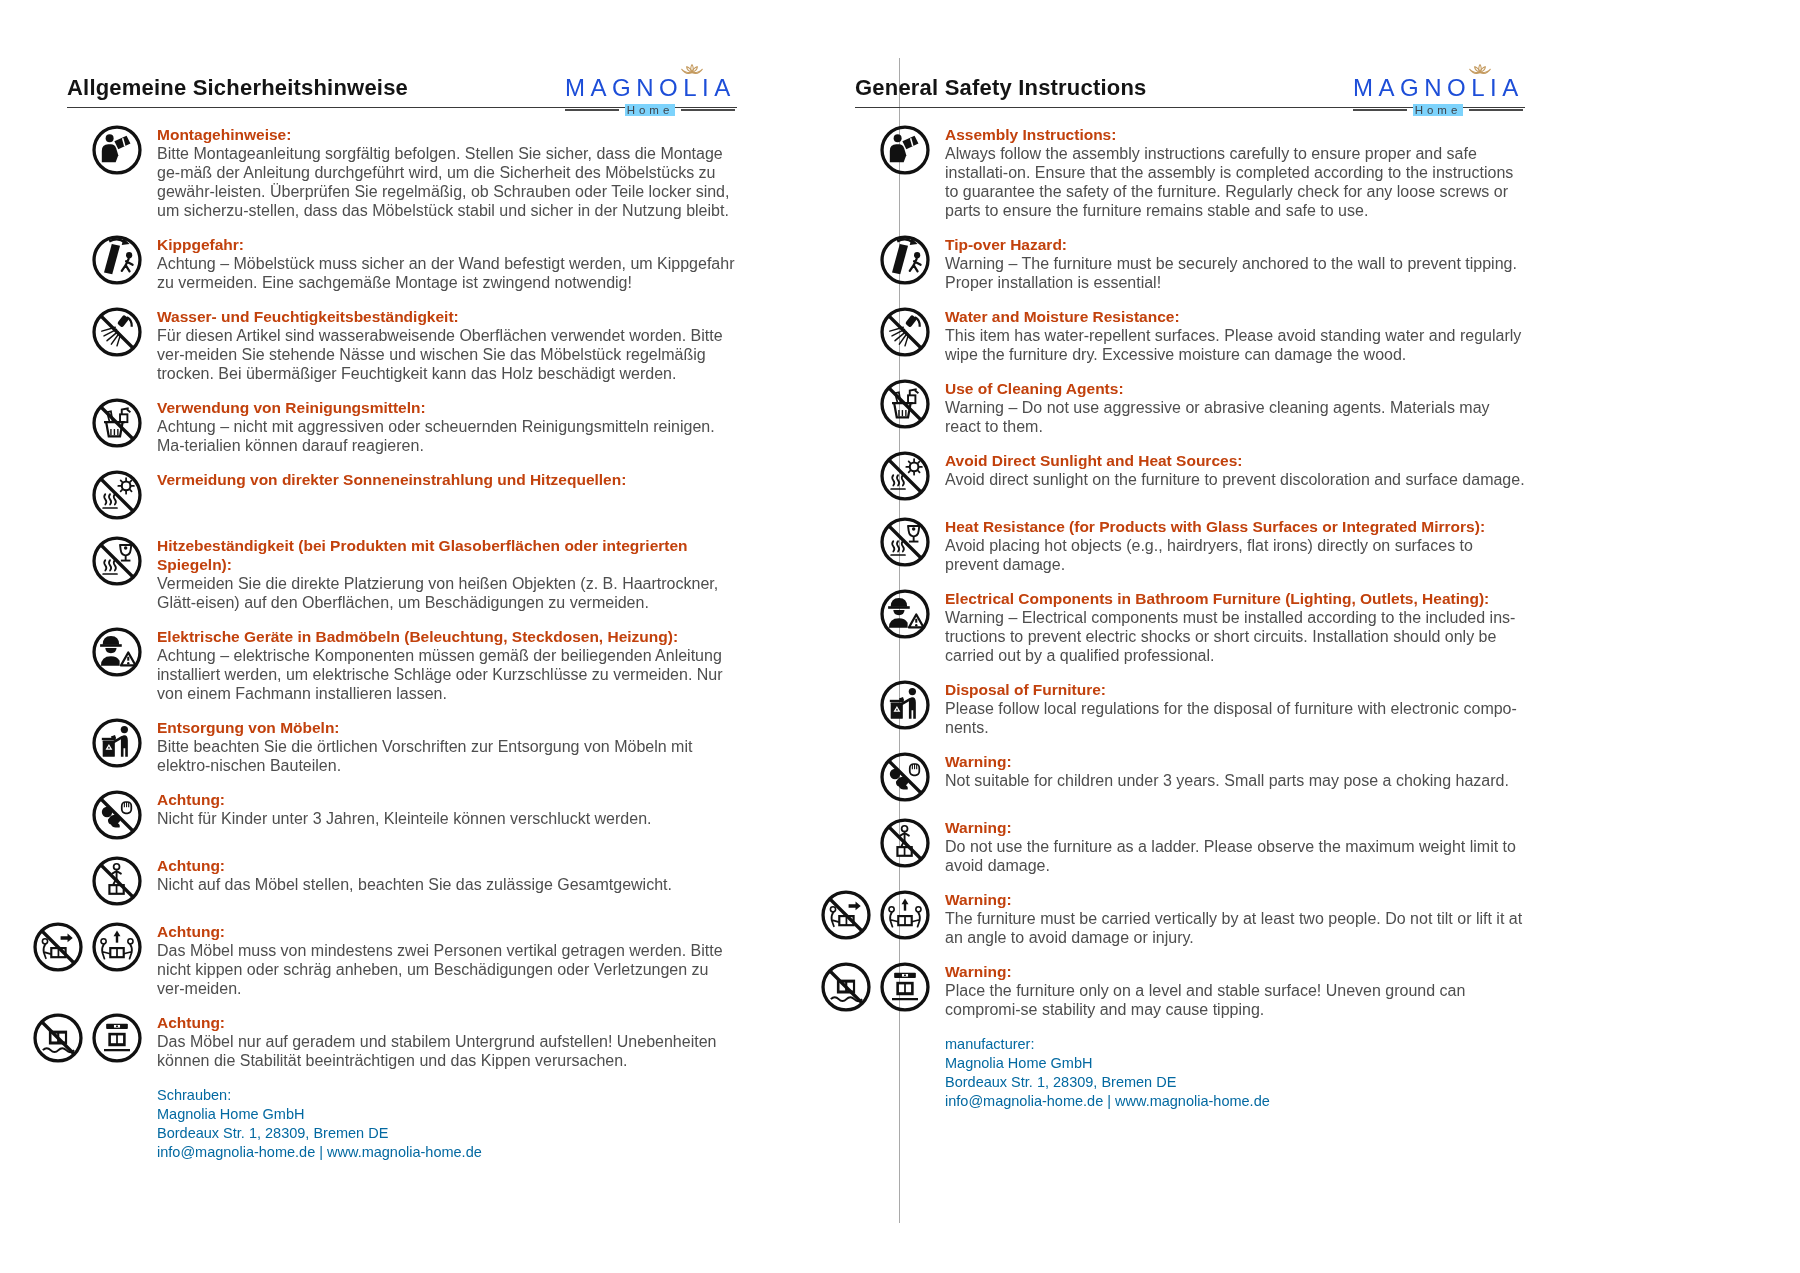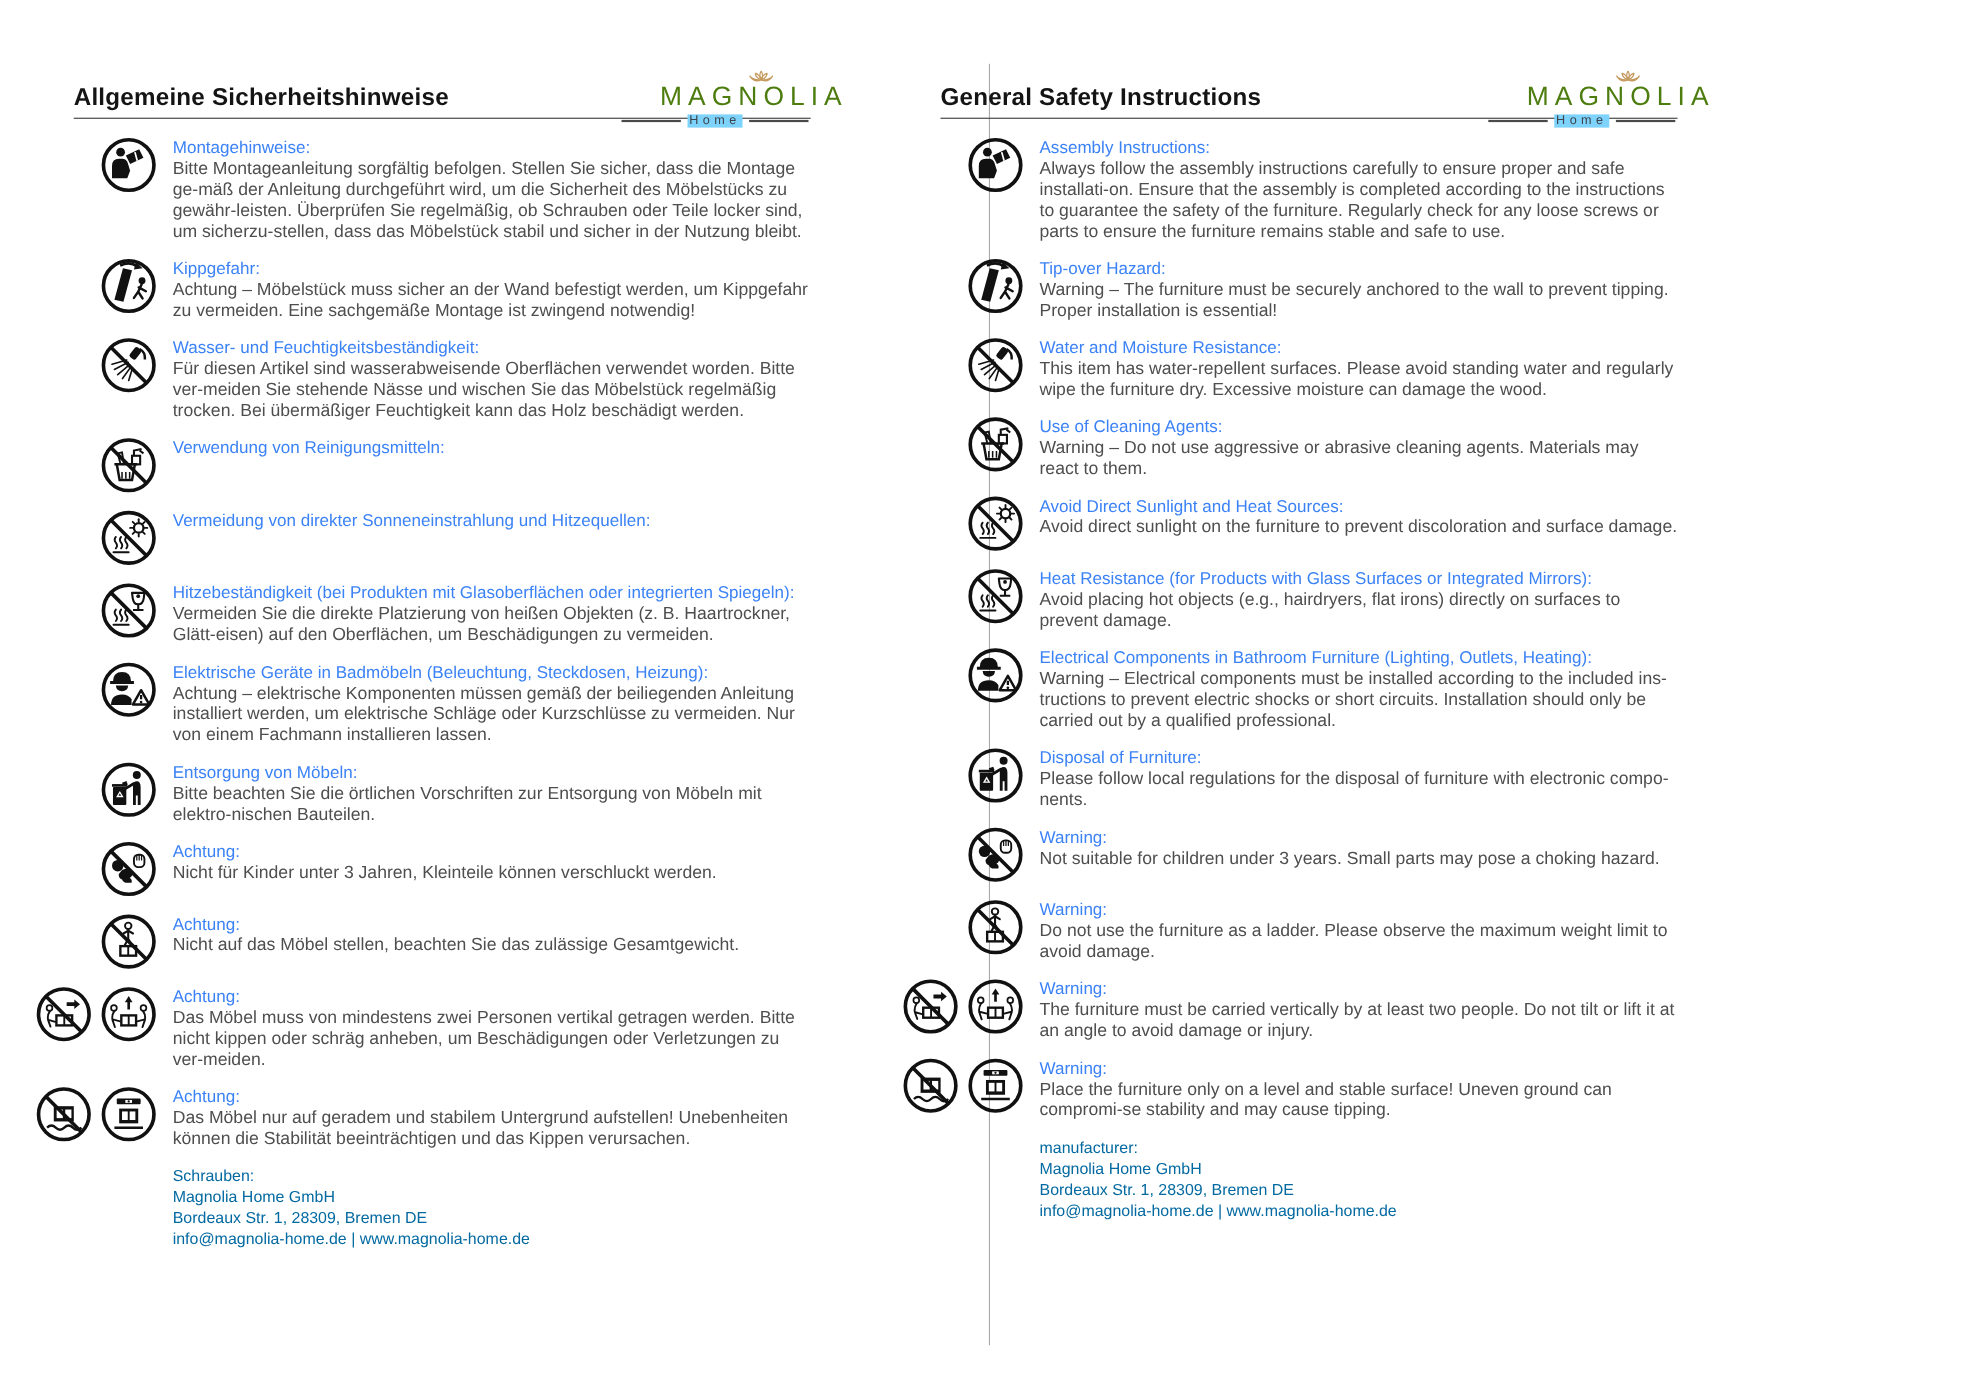--- a/index.html
+++ b/index.html
@@ -7,31 +7,31 @@
   .page{position:relative;width:1800px;height:1132px;background:#fff;}
   .divider{position:absolute;left:899px;top:58px;width:1px;height:1165px;background:#a9a9a9;}
   .col{position:absolute;top:55px;width:700px;}
   .col-left{left:37px;}
   .col-right{left:825px;}
   .col-header{position:relative;height:52px;margin-left:30px;border-bottom:1.6px solid #3a3a3a;}
   .col-title{position:absolute;left:0;bottom:6px;margin:0;font-size:22px;font-weight:700;color:#141414;letter-spacing:.2px;}
   .logo{position:absolute;right:2px;bottom:-9px;width:170px;}
   .lotus{position:absolute;top:-14px;right:28px;width:30px;height:16px;}
   .lotus svg{display:block;width:30px;height:16px;}
-  .brand{font-size:24px;letter-spacing:5.5px;color:#4d7c0f;font-weight:400;text-align:left;line-height:1;margin-left:35px;}
+  .brand{font-size:24px;letter-spacing:5.5px;color:#1d4ed8;font-weight:400;text-align:left;line-height:1;}
   .home-row{display:flex;align-items:center;gap:6px;margin-top:4px;}
   .hline{flex:1;height:1.6px;background:#4a4a4a;}
   .home{font-size:11.5px;letter-spacing:4px;color:#3e444b;background:#7dd3fc;padding:0 2px;}
   .items{margin-top:16px;}
   .item{display:flex;margin-bottom:14px;}
   .icon-cell{flex:none;width:106px;margin-right:14px;display:flex;justify-content:flex-end;align-items:flex-start;gap:7px;}
   .pictogram{width:52px;height:52px;display:block;flex:none;}
   .pictogram svg{width:52px;height:52px;display:block;}
   .item-text{flex:1;min-width:0;padding-top:1px;}
-  .item-title{font-size:15.5px;font-weight:400;color:#3b82f6;line-height:19px;}
+  .item-title{font-size:15.5px;font-weight:700;color:#c2410c;line-height:19px;}
   .item-body{font-size:16px;color:#4e4e4e;line-height:19px;}
   .col-footer{margin-left:120px;margin-top:16px;font-size:14.5px;line-height:19px;color:#0369a1;}
 </style>
 </head>
 <body>
 
 <div class="page">
   <div class="divider"></div>
 
   <section class="col col-left">
@@ -128,20 +128,21 @@
                 </g>
                 <rect x="33.5" y="20" width="8.5" height="9" fill="none" stroke="#111" stroke-width="2.2"></rect>
                 <path d="M35.5 20 L35.5 14.5 L43.5 13 M41.5 14.5 L45.5 17.5" fill="none" stroke="#111" stroke-width="2.2"></path>
                 <path d="M21.5 29 L18.5 17.5 L23 16.5 L25 29" fill="none" stroke="#111" stroke-width="2"></path>
                 <line x1="11.5" y1="11.5" x2="48.5" y2="48.5" stroke="#111" stroke-width="3.8"></line>
               </svg>
             </span>
           </div>
           <div class="item-text">
             <div class="item-title">Verwendung von Reinigungsmitteln:</div>
+            <div class="item-body">Achtung – nicht mit aggressiven oder scheuernden Reinigungsmitteln reinigen. Ma-terialien können darauf reagieren.</div>
           </div>
         </div>
         <div class="item">
           <div class="icon-cell">
             <span class="pictogram">
               <svg viewBox="0 0 60 60">
                 <circle cx="30" cy="30" r="26.5" fill="none" stroke="#111" stroke-width="3.8"></circle>
                 <circle cx="40.5" cy="19.5" r="5" fill="none" stroke="#111" stroke-width="2.4"></circle>
                 <g stroke="#111" stroke-width="2" stroke-linecap="round">
                   <line x1="40.5" y1="10.5" x2="40.5" y2="13.2"></line>

